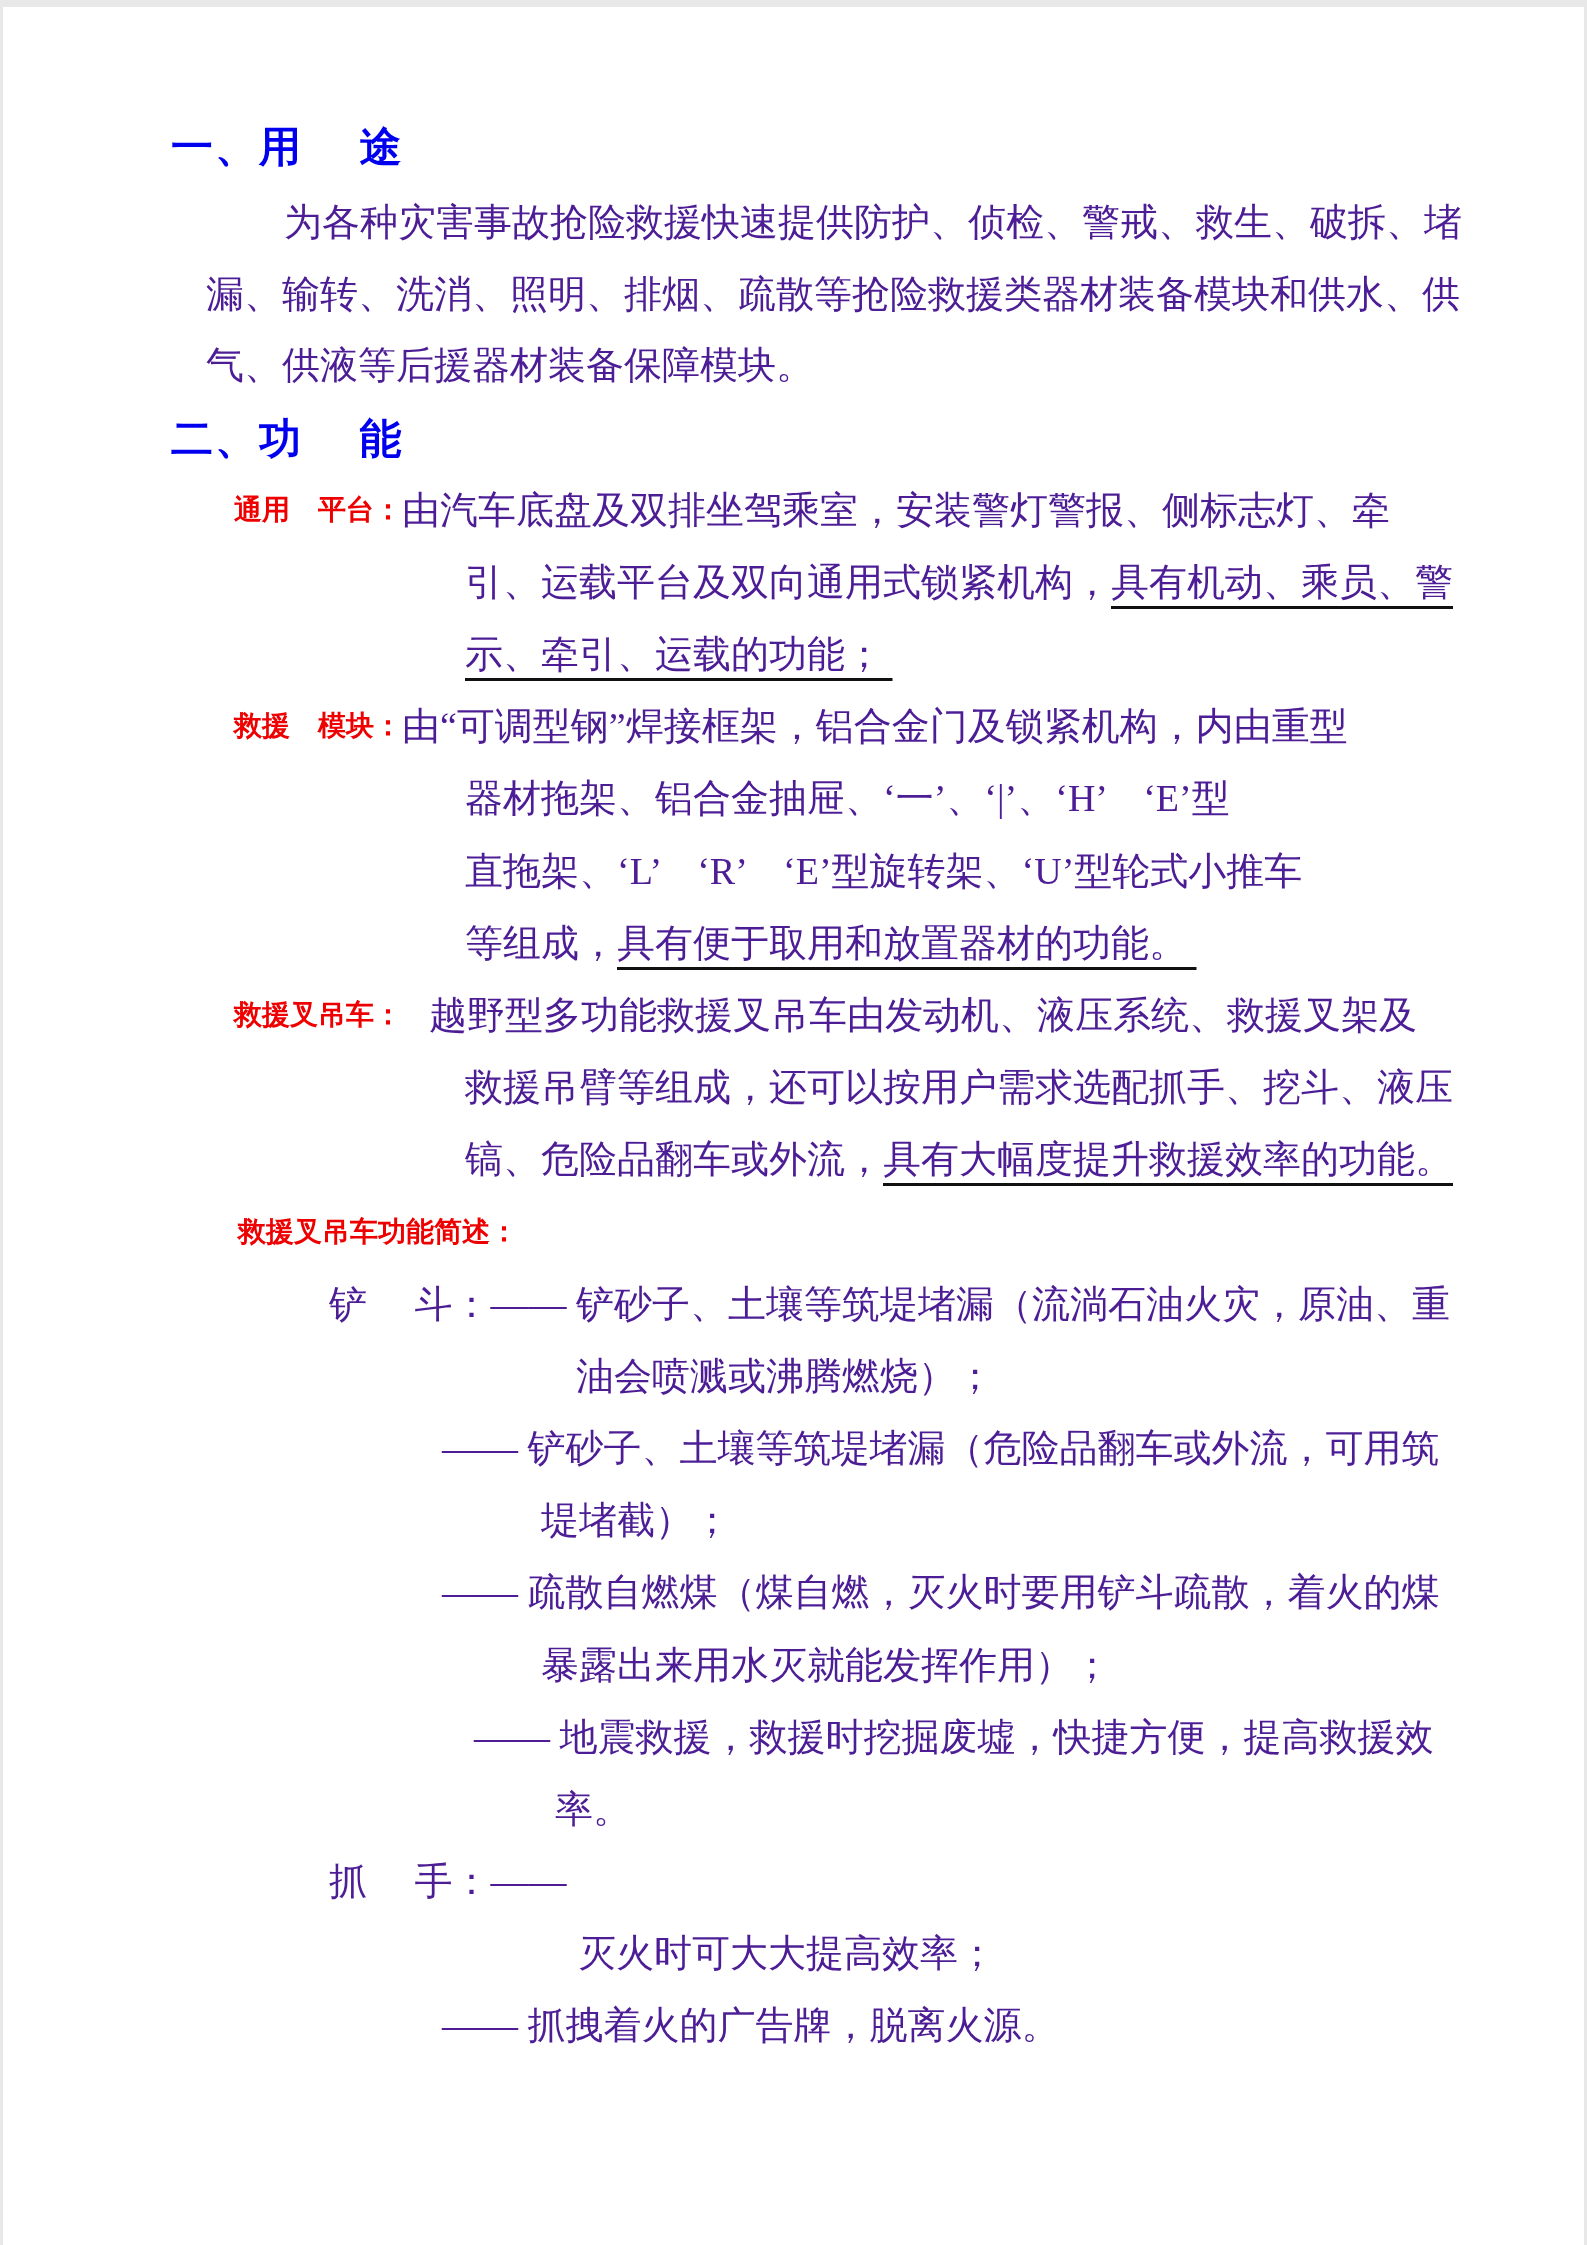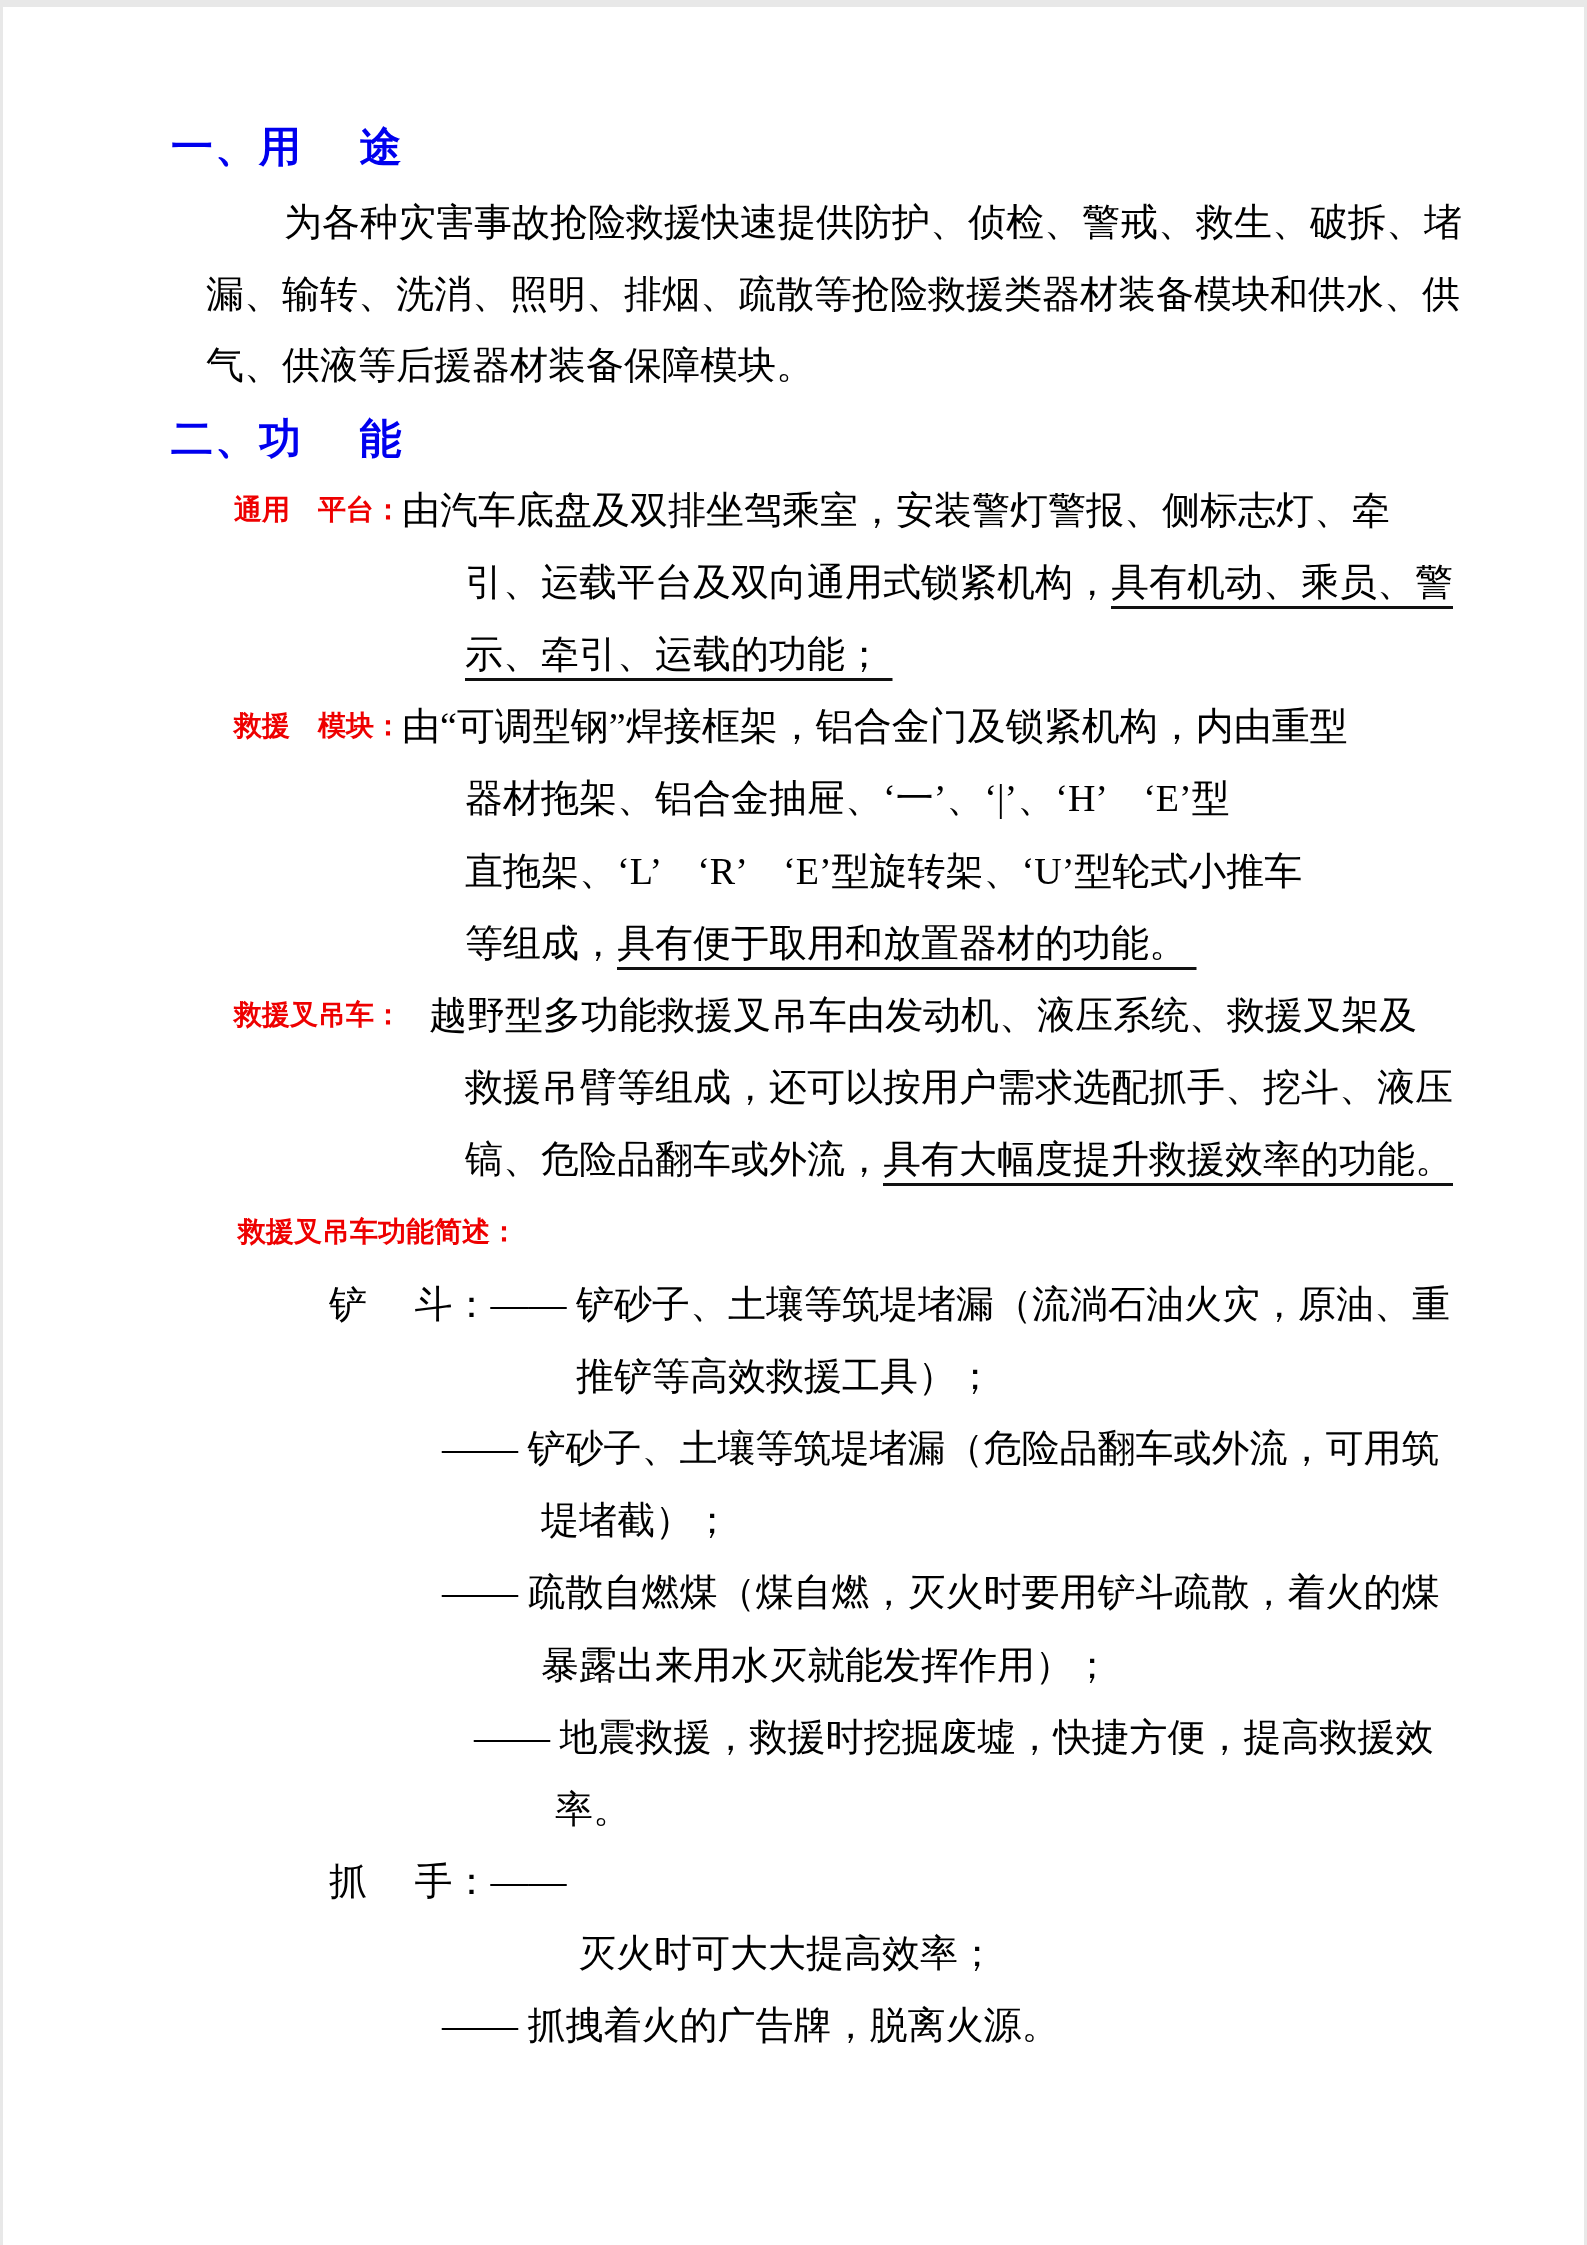--- a/index.html
+++ b/index.html
@@ -15,21 +15,21 @@
   .line{
     position:absolute;
     height:72px;
     display:flex;
     align-items:center;
     white-space:pre;
     font-size:38px;
     line-height:72px;
   }
   .seg{display:inline-block;}
-  .body{color:#000000;font-weight:400;}
+  .body{color:#4c1d95;font-weight:400;}
   .heading{color:#0000EE;font-weight:700;font-size:42px;letter-spacing:2px;}
   .label{color:#EE0000;font-weight:700;font-size:28px;}
   .u{
     text-decoration:underline;
     text-decoration-thickness:3px;
     text-underline-offset:11px;
     text-decoration-color:#111;
   }
 </style>
 </head>
@@ -46,21 +46,21 @@
     <div class="line" style="left: 462px; top: 611px;"><span class="seg body u">示、牵引、运载的功能； </span></div>
     <div class="line" style="left: 462px; top: 755px;"><span class="seg body">器材拖架、铝合金抽屉、‘一’、‘|’、‘H’　‘E’型</span></div>
     <div class="line" style="left: 231px; top: 683px;"><span class="seg label">救援　模块：</span><span class="seg body">由“可调型钢”焊接框架，铝合金门及锁紧机构，内由重型</span></div>
     <div class="line" style="left: 462px; top: 828px;"><span class="seg body">直拖架、‘L’　‘R’　‘E’型旋转架、‘U’型轮式小推车</span></div>
     <div class="line" style="left: 462px; top: 900px;"><span class="seg body">等组成，</span><span class="seg body u">具有便于取用和放置器材的功能。 </span></div>
     <div class="line" style="left: 231px; top: 972px; gap: 27px;"><span class="seg label">救援叉吊车：</span><span class="seg body">越野型多功能救援叉吊车由发动机、液压系统、救援叉架及</span></div>
     <div class="line" style="left: 462px; top: 1044px;"><span class="seg body">救援吊臂等组成，还可以按用户需求选配抓手、挖斗、液压</span></div>
     <div class="line" style="left: 462px; top: 1116px;"><span class="seg body">镐、危险品翻车或外流，</span><span class="seg body u">具有大幅度提升救援效率的功能。</span></div>
     <div class="line" style="left: 235px; top: 1189px;"><span class="seg label">救援叉吊车功能简述：</span></div>
     <div class="line" style="left: 326px; top: 1261px;"><span class="seg body">铲　 斗：</span><span class="seg body">—— </span><span class="seg body">铲砂子、土壤等筑堤堵漏（流淌石油火灾，原油、重</span></div>
-    <div class="line" style="left: 573px; top: 1333px;"><span class="seg body">推铲等高效救援工具）；</span></div>
+    <div class="line" style="left: 573px; top: 1333px;"><span class="seg body">油会喷溅或沸腾燃烧）；</span></div>
     <div class="line" style="left: 439px; top: 1405px;"><span class="seg body">—— </span><span class="seg body">铲砂子、土壤等筑堤堵漏（危险品翻车或外流，可用筑</span></div>
     <div class="line" style="left: 538px; top: 1477px;"><span class="seg body">堤堵截）；</span></div>
     <div class="line" style="left: 439px; top: 1549px;"><span class="seg body">—— </span><span class="seg body">疏散自燃煤（煤自燃，灭火时要用铲斗疏散，着火的煤</span></div>
     <div class="line" style="left: 538px; top: 1622px;"><span class="seg body">暴露出来用水灭就能发挥作用）；</span></div>
     <div class="line" style="left: 471px; top: 1694px;"><span class="seg body">—— </span><span class="seg body">地震救援，救援时挖掘废墟，快捷方便，提高救援效</span></div>
     <div class="line" style="left: 552px; top: 1766px;"><span class="seg body">率。</span></div>
     <div class="line" style="left: 326px; top: 1838px;"><span class="seg body">抓　 手：</span><span class="seg body">—— </span></div>
     <div class="line" style="left: 575px; top: 1910px;"><span class="seg body">灭火时可大大提高效率；</span></div>
     <div class="line" style="left: 439px; top: 1982px;"><span class="seg body">—— </span><span class="seg body">抓拽着火的广告牌，脱离火源。</span></div>
   </div>

